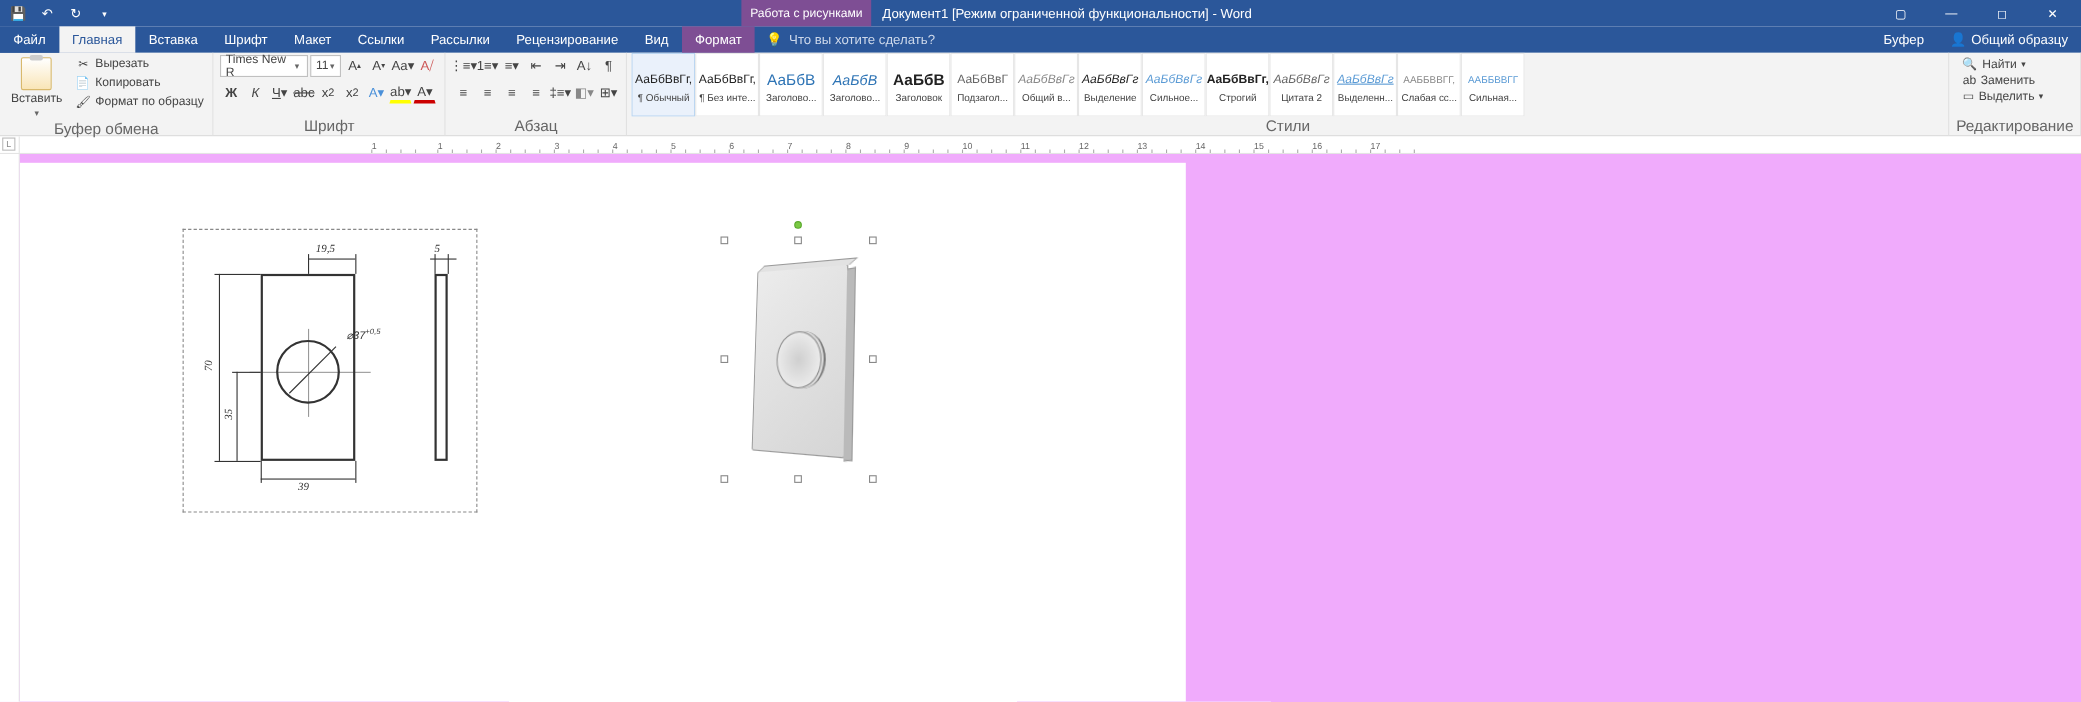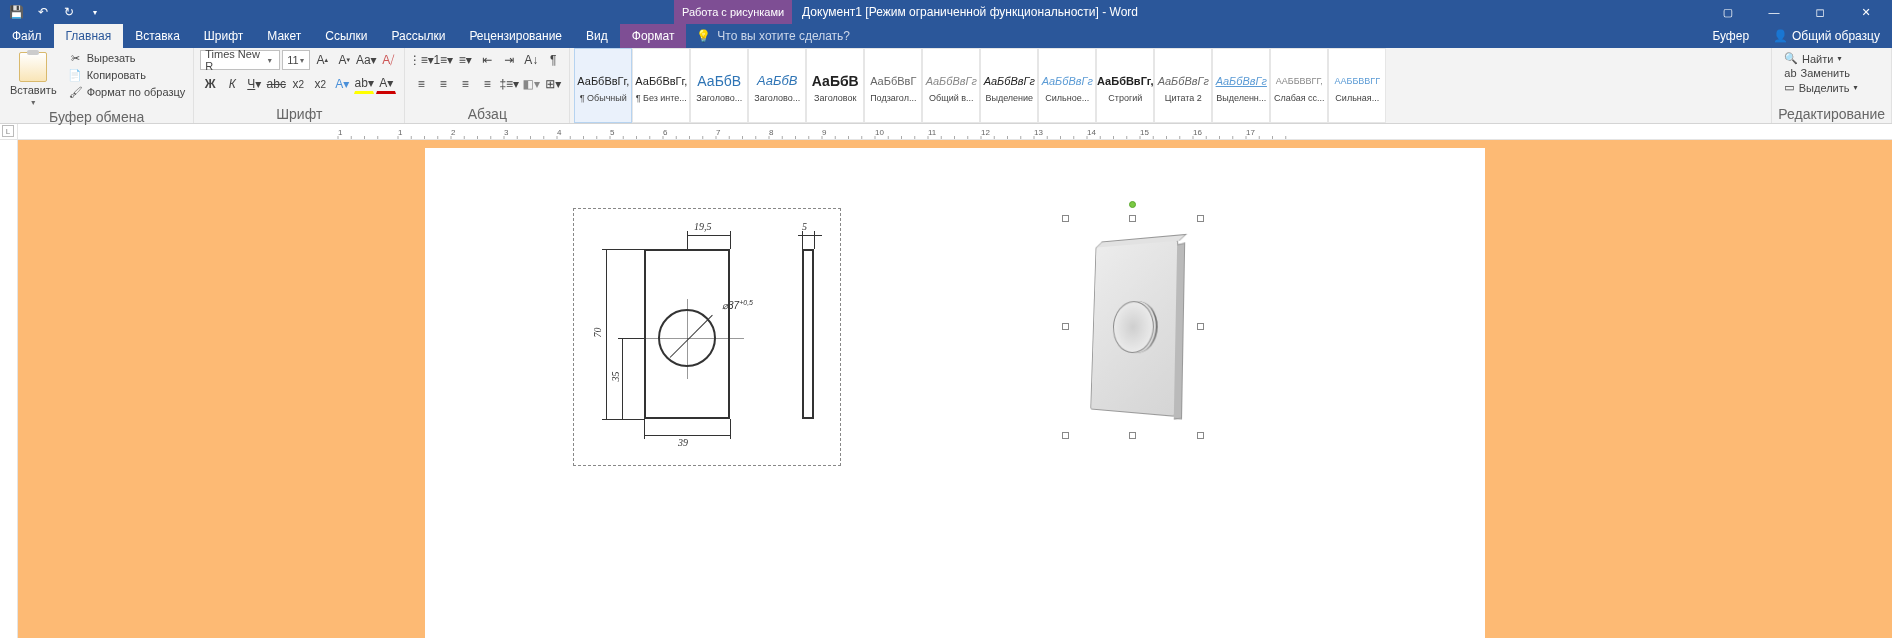--- a/index.html
+++ b/index.html
@@ -55,21 +55,21 @@
 .edit-row { display:flex; align-items:center; gap:4px; }
 
 .ruler-h { height: 16px; background:#fff; border-bottom:1px solid #e4e4e4; display:flex; }
 .ruler-gutter { width: 18px; border-right: 1px solid #e4e4e4; position:relative; }
 .ruler-corner { position:absolute; top:1px; left:2px; width:12px; height:12px; border:1px solid #bbb; font-size:8px; display:flex; align-items:center; justify-content:center; color:#888;}
 .ruler-scale { flex:1; position:relative; font-size:8px; color:#666; }
 .ruler-scale::before { content:''; position:absolute; left:0; right:0; top:7px; height:1px; }
 
 .workarea { display:flex; height: calc(638px - 24px - 24px - 76px - 16px); }
 .ruler-v { width:18px; background:#fff; border-right:1px solid #e4e4e4; }
-.canvas { flex:1; background:#fdba74; overflow:auto; display:flex; justify-content:center; padding-top: 8px; }
+.canvas { flex:1; background:#f0abfc; overflow:auto; display:flex; justify-content:flex-start; padding-top: 8px; }
 .page { width: 1060px; min-height: 480px; background:#fff; position:relative; }
 
 .img-frame { position:absolute; border:1px dashed #888; }
 .img-frame.sel { border:1px solid transparent; }
 .handle { position:absolute; width:7px; height:7px; background:#fff; border:1px solid #888; }
 .hnw{top:-4px;left:-4px}.hne{top:-4px;right:-4px}.hsw{bottom:-4px;left:-4px}.hse{bottom:-4px;right:-4px}
 .hn{top:-4px;left:50%;margin-left:-4px}.hs{bottom:-4px;left:50%;margin-left:-4px}
 .hw{left:-4px;top:50%;margin-top:-4px}.he{right:-4px;top:50%;margin-top:-4px}
 .rot-handle{position:absolute;top:-18px;left:50%;margin-left:-4px;width:7px;height:7px;border-radius:50%;background:#7ac943;border:1px solid #5aa82d;}
 
@@ -276,20 +276,21 @@
         </div>
         <div class="style-item">
           <div class="style-preview" style="font-size:9px;color:#888">ААББВВГГ,</div>
           <div class="style-name">Слабая сс...</div>
         </div>
         <div class="style-item">
           <div class="style-preview" style="font-size:9px;color:#5b9bd5">ААББВВГГ</div>
           <div class="style-name">Сильная...</div>
         </div>
       </div>
+    <div class="group-label">Стили</div>
   </div>
 
   <div class="group">
     <div class="editing">
       <div class="edit-row">
           <span>🔍</span>
           <span>Найти</span>
           <span style="font-size:8px">▾</span>
         </div>
       <div class="edit-row">

